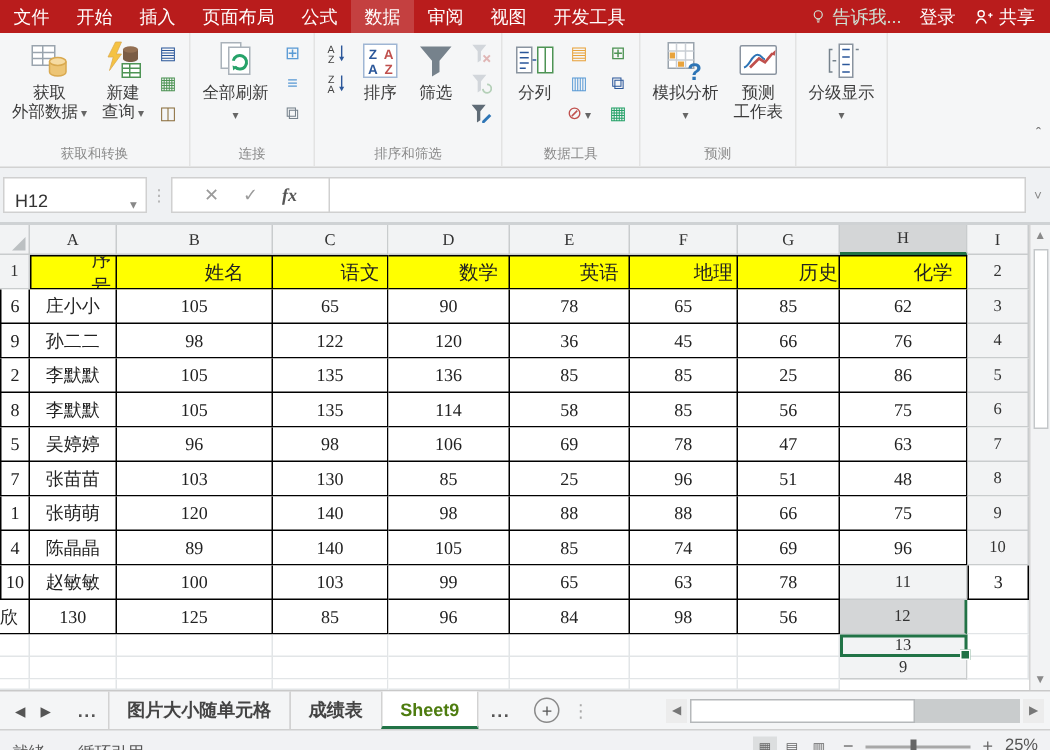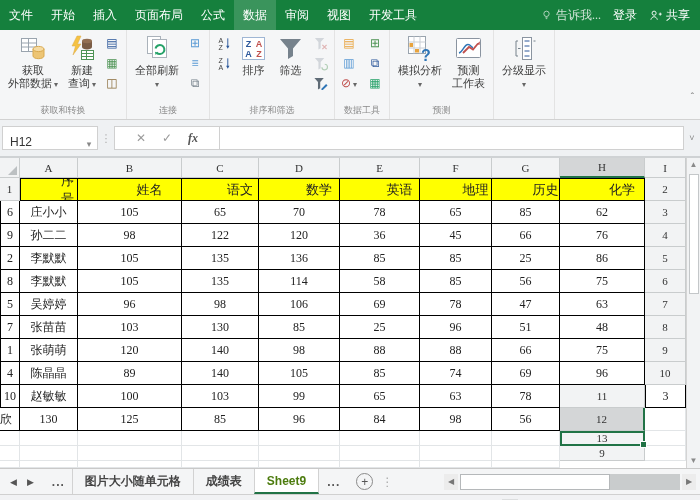--- a/index.html
+++ b/index.html
@@ -1,23 +1,23 @@
 <!DOCTYPE html>
 <html><head>
 <meta charset="utf-8">
 <style>
   * { box-sizing: border-box; margin: 0; padding: 0; }
   html,body { width: 700px; height: 500px; overflow: hidden; }
   body { font-family: "Liberation Sans", sans-serif; font-size: 12px; background: #fff; color: #222; }
 
   
-  .tabbar { height: 30px; background: #15803d; display: flex; align-items: stretch; color: #fff; }
+  .tabbar { height: 22px; background: #b91c1c; display: flex; align-items: stretch; color: #fff; }
   .tab { padding: 0 9px; display: flex; align-items: center; white-space: nowrap; font-size: 12px; cursor: default; }
   .tab.active { background: rgba(255,255,255,.16); }
-  .tabbar-right { margin-left: auto; display: flex; align-items: center; gap: 12px; padding-right: 10px; font-family: Liberation Serif, serif; }
+  .tabbar-right { margin-left: auto; display: flex; align-items: center; gap: 12px; padding-right: 10px; }
   .tellme { color: #cfe3d6; display: flex; align-items: center; gap: 4px; }
   .tb-item { display: flex; align-items: center; gap: 4px; }
 
   
   .ribbon { height: 90px; background: #f5f6f7; border-bottom: 1px solid #d2d2d2; display: flex; position: relative; overflow: hidden; }
   .rgroup { display: flex; flex-direction: column; border-right: 1px solid #e3e3e3; padding: 1px 3px 0; }
   .ritems { flex: 1; display: flex; align-items: flex-start; gap: 2px; padding: 2px 1px 0; }
   .rlabel { height: 16px; text-align: center; font-size: 9px; color: #8a8a8a; line-height: 14px; white-space: nowrap; }
   .rbtn { display: flex; flex-direction: column; align-items: center; font-size: 11px; color: #3c3c3c; padding: 2px 4px 0; border-radius: 2px; text-align: center; line-height: 13px; }
   .rbtn .ric { width: 27px; height: 27px; margin-bottom: 2px; }
@@ -221,20 +221,30 @@
             <div class="sbtn"><span><svg viewBox="0 0 16 16">
                   <path d="M1.5 2h10l-3.8 4.5V13l-2.4 1.5V6.5z" fill="#5f6b76"></path>
                   <path d="M9 13.5l5-5 1.5 1.5-5 5H9z" fill="#2e75b6"></path>
                 </svg></span></div>
           </div>
         </div>
         <div class="rlabel">排序和筛选</div>
       </div>
       <div class="rgroup">
         <div class="ritems">
+          <div class="rbtn">
+            <div class="ric"><svg viewBox="0 0 27 27">
+                <rect x="1.5" y="4.5" width="10" height="17" fill="#fff" stroke="#8a94a0"></rect>
+                <path d="M3.5 8h6M3.5 11.5h6M3.5 15h6M3.5 18.5h4" stroke="#2b579a"></path>
+                <rect x="15.5" y="4.5" width="10" height="17" fill="#fff" stroke="#4e9455"></rect>
+                <path d="M20.5 4.5v17" stroke="#4e9455"></path>
+                <path d="M12 13h2.5" stroke="#2b579a"></path>
+              </svg></div>
+            <div>分列</div>
+          </div>
           <div class="sgrid">
             <div class="sbtn"><span style="color: rgb(232, 163, 61);">▤</span></div>
             <div class="sbtn"><span style="color: rgb(78, 148, 85);">⊞</span></div>
             <div class="sbtn"><span style="color: rgb(91, 155, 213);">▥</span></div>
             <div class="sbtn"><span style="color: rgb(43, 87, 154);">⧉</span></div>
             <div class="sbtn"><span style="color: rgb(192, 80, 77);">⊘</span><span class="arrow">▾</span></div>
             <div class="sbtn"><span style="color: rgb(38, 162, 105);">▦</span></div>
           </div>
         </div>
         <div class="rlabel">数据工具</div>
@@ -316,21 +326,21 @@
       <div class="cell hdr bt">数学</div>
       <div class="cell hdr bt">英语</div>
       <div class="cell hdr bt">地理</div>
       <div class="cell hdr bt">历史</div>
       <div class="cell hdr bt">化学</div>
       <div class="rh">2</div>
       <div class="cell bl">6</div>
       <div class="cell">庄小小</div>
       <div class="cell">105</div>
       <div class="cell">65</div>
-      <div class="cell">70</div>
+      <div class="cell">90</div>
       <div class="cell">78</div>
       <div class="cell">65</div>
       <div class="cell">85</div>
       <div class="cell">62</div>
       <div class="rh">3</div>
       <div class="cell bl">9</div>
       <div class="cell">孙二二</div>
       <div class="cell">98</div>
       <div class="cell">122</div>
       <div class="cell">120</div>

